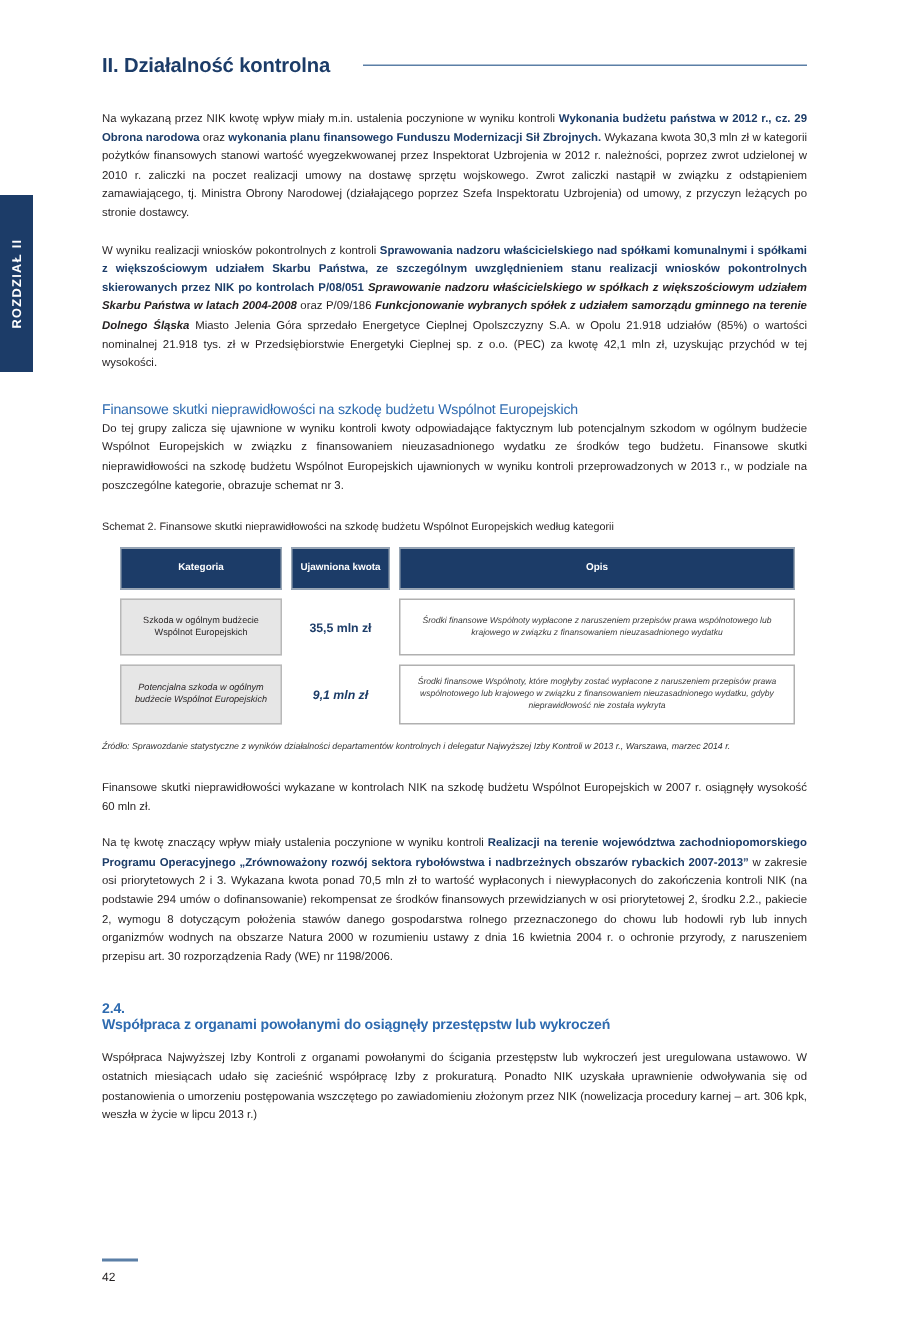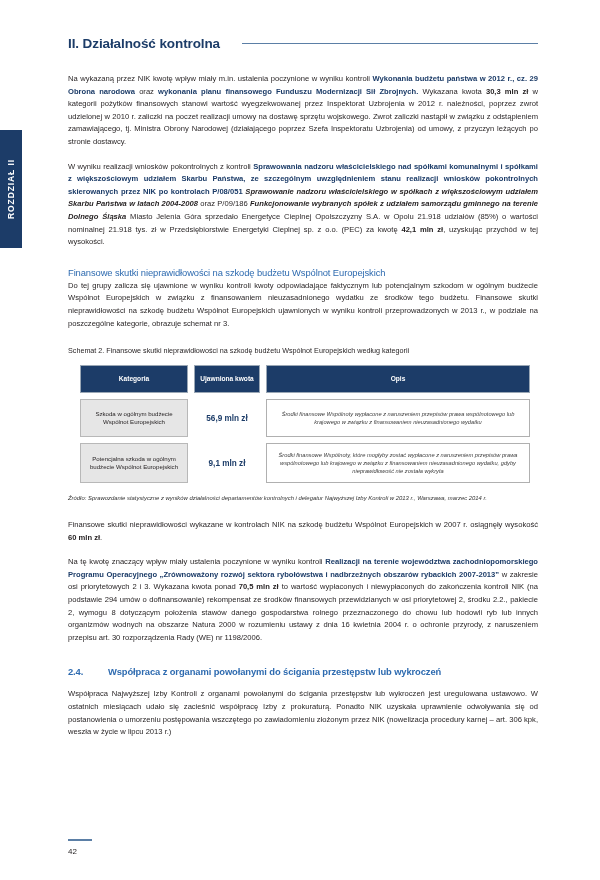--- a/index.html
+++ b/index.html
@@ -74,39 +74,40 @@
 
   
   p.body {
     margin: 0 0 12px 0;
     font-size: 7.6px;
     line-height: 12.6px;
     text-align: justify;
     color: #231f20;
   }
   .b { font-weight: bold; color: #1c3c68; }
-  .bk { font-weight: bold; color: #231f20; }
+  .bk { font-weight: normal; color: #231f20; }
   .bi { font-weight: bold; font-style: italic; color: #231f20; }
 
   
   h2.sub {
     margin: 18px 0 2px 0;
     font-size: 9.4px;
     font-weight: normal;
     color: #2e6bb0;
     letter-spacing: -0.1px;
   }
 
   h2.numbered {
     margin: 22px 0 11px 0;
     font-size: 9.4px;
     font-weight: bold;
     color: #2e6bb0;
     letter-spacing: -0.1px;
     display: flex;
+    flex-direction: column;
   }
   h2.numbered .num { width: 40px; flex: none; }
 
   
   .schema-caption {
     font-size: 7.2px;
     color: #231f20;
     margin: 16px 0 10px 0;
   }
 
@@ -166,21 +167,21 @@
     font-style: italic;
     line-height: 8px;
     color: #3c3c3c;
     display: flex;
     align-items: center;
     justify-content: center;
     text-align: center;
     padding: 4px 8px;
   }
   .row-1 .cell-cat, .row-1 .cell-amt, .row-1 .cell-desc { min-height: 38px; }
-  .row-2 .cell-cat, .row-2 .cell-amt, .row-2 .cell-desc { min-height: 40px; }
+  .row-2 .cell-cat, .row-2 .cell-amt, .row-2 .cell-desc { min-height: 40px; font-style: italic; }
 
   .source-note {
     font-size: 5.9px;
     font-style: italic;
     color: #333333;
     margin: 12px 0 0 0;
   }
 
   
   .footer {
@@ -229,40 +230,40 @@
     <div class="schema">
 
       <div class="schema-row">
         <div class="hdr col-cat">Kategoria</div>
         <div class="hdr col-amt">Ujawniona kwota</div>
         <div class="hdr col-desc">Opis</div>
       </div>
 
       <div class="schema-row row-1">
         <div class="cell-cat col-cat">Szkoda w ogólnym budżecie Wspólnot Europejskich</div>
-        <div class="cell-amt col-amt">56,9 mln zł</div>
+        <div class="cell-amt col-amt">35,5 mln zł</div>
         <div class="cell-desc col-desc">Środki finansowe Wspólnoty wypłacone z naruszeniem przepisów prawa wspólnotowego lub krajowego w związku z finansowaniem nieuzasadnionego wydatku</div>
       </div>
 
       <div class="schema-row row-2">
         <div class="cell-cat col-cat">Potencjalna szkoda w ogólnym budżecie Wspólnot Europejskich</div>
         <div class="cell-amt col-amt">9,1 mln zł</div>
         <div class="cell-desc col-desc">Środki finansowe Wspólnoty, które mogłyby zostać wypłacone z naruszeniem przepisów prawa wspólnotowego lub krajowego w związku z finansowaniem nieuzasadnionego wydatku, gdyby nieprawidłowość nie została wykryta</div>
       </div>
     </div>
 
     <div class="source-note">Źródło: Sprawozdanie statystyczne z wyników działalności departamentów kontrolnych i delegatur Najwyższej Izby Kontroli w 2013 r., Warszawa, marzec 2014 r.</div>
 
     <p class="body" style="margin-top:18px;"><span>Finansowe skutki nieprawidłowości wykazane w kontrolach NIK na szkodę budżetu Wspólnot Europejskich w 2007 r. osiągnęły wysokość </span><span class="bk">60 mln zł</span><span>.</span></p>
 
     <p class="body"><span>Na tę kwotę znaczący wpływ miały ustalenia poczynione w wyniku kontroli </span><span class="b">Realizacji na terenie województwa zachodniopomorskiego Programu Operacyjnego „Zrównoważony rozwój sektora rybołówstwa i nadbrzeżnych obszarów rybackich 2007-2013”</span><span> w zakresie osi priorytetowych 2 i 3. Wykazana kwota ponad </span><span class="bk">70,5 mln zł</span><span> to wartość wypłaconych i niewypłaconych do zakończenia kontroli NIK (na podstawie 294 umów o dofinansowanie) rekompensat ze środków finansowych przewidzianych w osi priorytetowej 2, środku 2.2., pakiecie 2, wymogu 8 dotyczącym położenia stawów danego gospodarstwa rolnego przeznaczonego do chowu lub hodowli ryb lub innych organizmów wodnych na obszarze Natura 2000 w rozumieniu ustawy z dnia 16 kwietnia 2004 r. o ochronie przyrody, z naruszeniem przepisu art. 30 rozporządzenia Rady (WE) nr 1198/2006.</span></p>
 
     <h2 class="numbered">
         <span class="num">2.4.</span>
-        <span>Współpraca z organami powołanymi do ścigania przestępstw lub wykroczeń</span>
+        <span>Współpraca z organami powołanymi do osiągnęły przestępstw lub wykroczeń</span>
       </h2>
 
     <p class="body">Współpraca Najwyższej Izby Kontroli z organami powołanymi do ścigania przestępstw lub wykroczeń jest uregulowana ustawowo. W ostatnich miesiącach udało się zacieśnić współpracę Izby z prokuraturą. Ponadto NIK uzyskała uprawnienie odwoływania się od postanowienia o umorzeniu postępowania wszczętego po zawiadomieniu złożonym przez NIK (nowelizacja procedury karnej – art. 306 kpk, weszła w życie w lipcu 2013 r.)</p>
 
   </div>
 
   <div class="footer">
     <div class="bar"></div>
     <div class="pgnum">42</div>
   </div>

